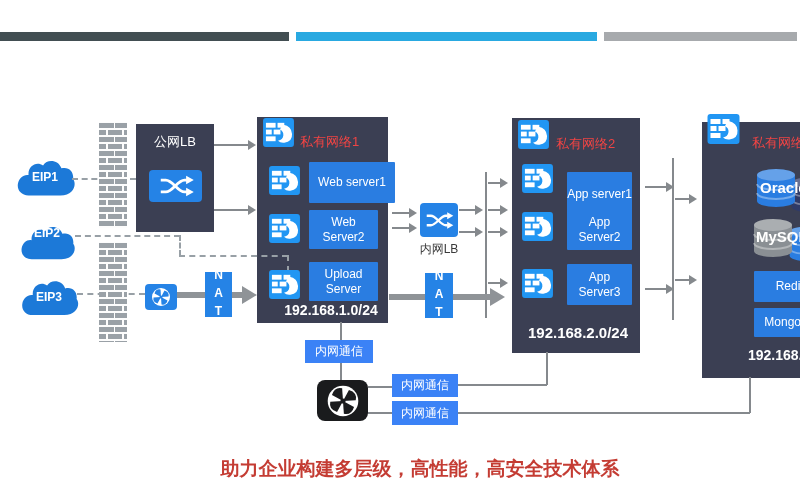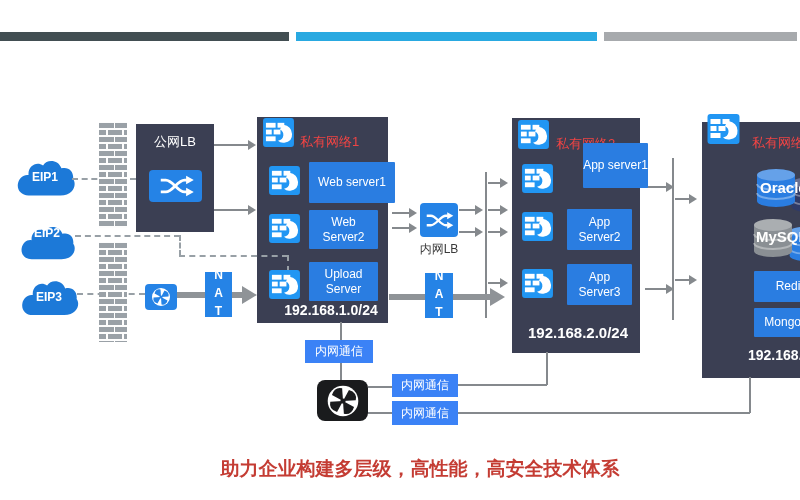--- a/index.html
+++ b/index.html
@@ -195,21 +195,21 @@
   <div class="nat" style="left:425px;top:273px;width:28px;height:45px;">NAT</div>
 
   <div class="panel" style="left:512px;top:118px;width:128px;height:235px;"></div>
   <svg class="fwicon" style="left:518px;top:120px;" width="31" height="29">
       <use href="#sym-fw"></use>
     </svg>
   <div class="pn-title" style="left:556px;top:135px;">私有网络2</div>
   <svg class="fwicon" style="left:522px;top:164px;" width="31" height="29">
       <use href="#sym-fw"></use>
     </svg>
-  <div class="btn" style="left:567px;top:143px;width:65px;height:45px;margin-left:16px;">App server1</div>
+  <div class="btn" style="left:567px;top:172px;width:65px;height:45px;">App server1</div>
   <svg class="fwicon" style="left:522px;top:212px;" width="31" height="29">
       <use href="#sym-fw"></use>
     </svg>
   <div class="btn" style="left:567px;top:209px;width:65px;height:41px;">App Server2</div>
   <svg class="fwicon" style="left:522px;top:269px;" width="31" height="29">
       <use href="#sym-fw"></use>
     </svg>
   <div class="btn" style="left:567px;top:264px;width:65px;height:41px;">App Server3</div>
   <div class="subnet" style="left:526px;top:324px;width:104px;font-size:15px;">192.168.2.0/24</div>
 

